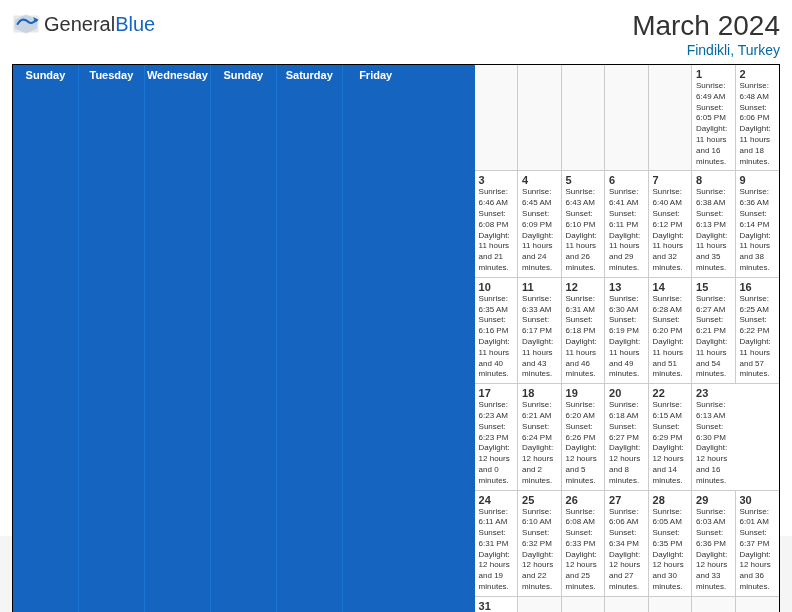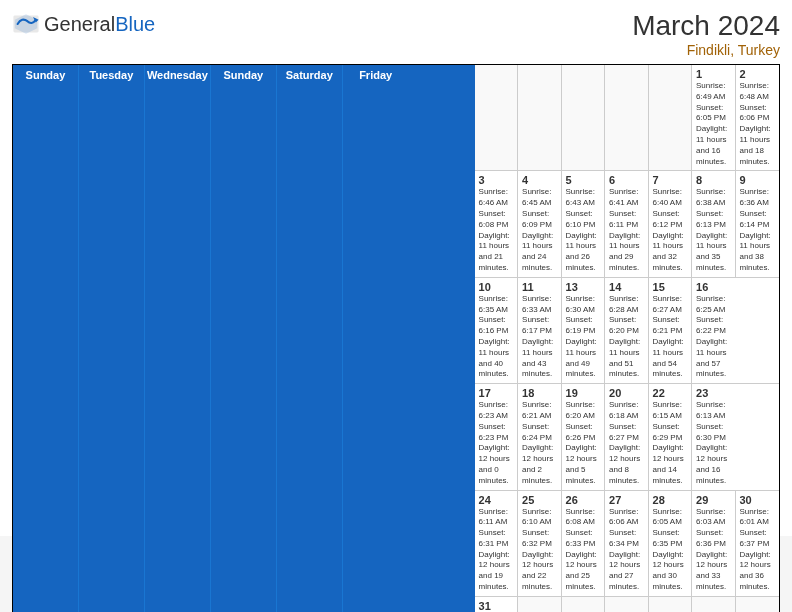--- a/index.html
+++ b/index.html
@@ -44,21 +44,21 @@
       text-align: right;
       margin-left: 30px;
     }
     .month-year {
       font-size: 28px;
       color: #333;
       font-weight: normal;
     }
     .location {
       font-size: 14px;
-      color: #a16207;
+      color: #0369a1;
     }
     .calendar {
       flex: 1;
       display: flex;
       flex-direction: row;
       border: 1px solid #000000;
     }
     .day-headers {
       display: grid;
       grid-template-columns: repeat(7, 1fr);
@@ -211,20 +211,26 @@
 Sunset: 6:16 PM
 Daylight: 11 hours and 40 minutes.</div>
           </div>
           <div class="day-cell">
             <span class="day-number">11</span>
             <div class="sun-info">Sunrise: 6:33 AM
 Sunset: 6:17 PM
 Daylight: 11 hours and 43 minutes.</div>
           </div>
           <div class="day-cell">
+            <span class="day-number">12</span>
+            <div class="sun-info">Sunrise: 6:31 AM
+Sunset: 6:18 PM
+Daylight: 11 hours and 46 minutes.</div>
+          </div>
+          <div class="day-cell">
             <span class="day-number">13</span>
             <div class="sun-info">Sunrise: 6:30 AM
 Sunset: 6:19 PM
 Daylight: 11 hours and 49 minutes.</div>
           </div>
           <div class="day-cell">
             <span class="day-number">14</span>
             <div class="sun-info">Sunrise: 6:28 AM
 Sunset: 6:20 PM
 Daylight: 11 hours and 51 minutes.</div>

